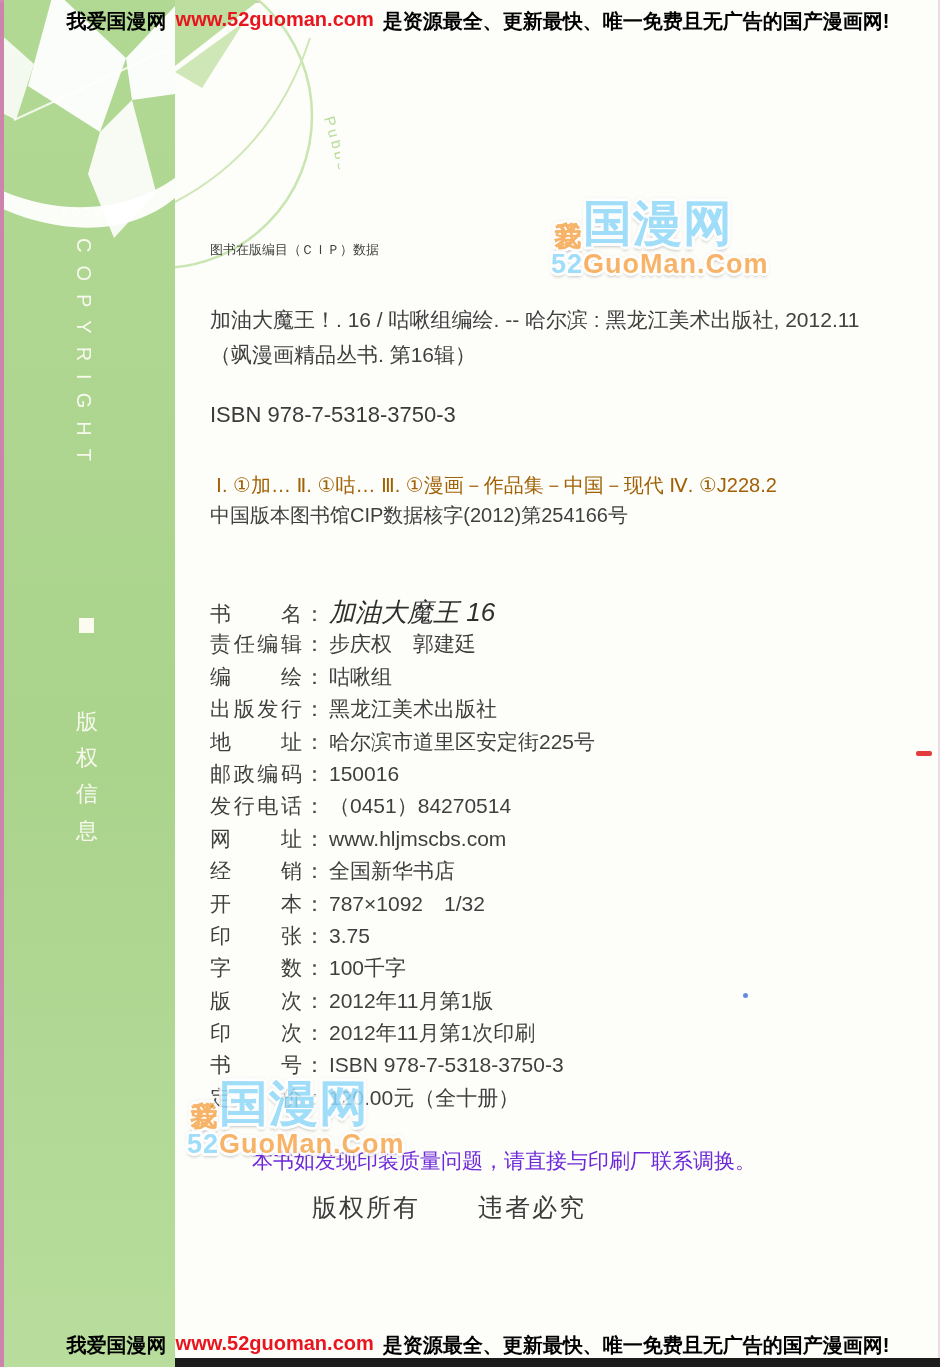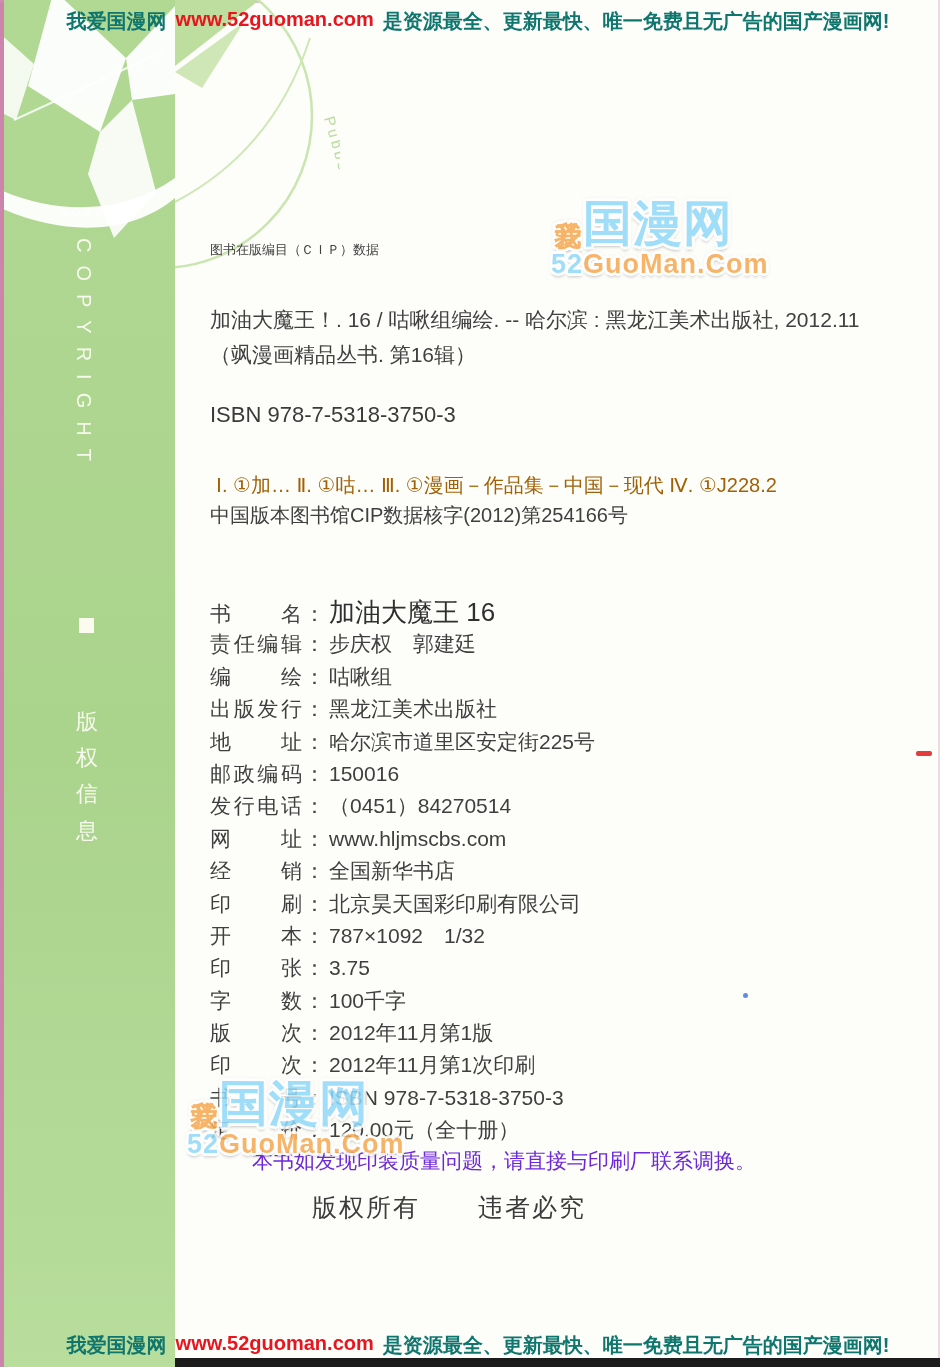--- a/index.html
+++ b/index.html
@@ -17,35 +17,35 @@
   .copyright-vert{position:absolute;left:72px;top:238px;z-index:3;writing-mode:vertical-rl;
            color:#fbfbf2;font-size:20px;letter-spacing:13px;font-weight:normal;opacity:.96;}
   .side-square{position:absolute;left:79px;top:618px;width:15px;height:15px;background:#fbfbef;z-index:3;}
   .side-label-vert{position:absolute;left:72px;top:693px;z-index:3;writing-mode:vertical-rl;
            color:#fbfbf2;font-size:22px;letter-spacing:36px;opacity:.96;}
   
   .banner{position:absolute;left:50%;transform:translateX(-50%);margin-left:8px;z-index:6;
           display:flex;gap:9px;white-space:nowrap;font-size:20px;font-weight:bold;}
   .banner-top{top:8px;}
   .banner-bottom{top:1332px;}
-  .b-blue{color:#0f766e;}
+  .b-blue{color:#000000;}
   .b-red{color:#e8141e;}
   
   .content{position:absolute;left:0;top:0;width:940px;height:1367px;z-index:3;}
   .cip-header{position:absolute;left:210px;top:241px;font-size:13px;color:#3f3f3f;}
   .cip-entry{position:absolute;left:210px;top:306px;font-size:21px;color:#404040;white-space:nowrap;}
   .cip-series{position:absolute;left:210px;top:341px;font-size:21px;color:#3f3f3f;}
   .cip-isbn{position:absolute;left:210px;top:402px;font-size:22px;color:#3a3a3a;}
   .cip-class{position:absolute;left:216px;top:472px;font-size:20px;color:#a16207;white-space:nowrap;}
   .cip-record{position:absolute;left:210px;top:502px;font-size:20px;color:#3f3f3f;}
   .info-block{position:absolute;left:210px;top:596px;width:680px;}
   .row{height:32.4px;line-height:32.4px;font-size:21px;white-space:nowrap;color:#3f3f3f;}
   .row .lbl{display:inline-block;width:92px;text-align:justify;text-align-last:justify;vertical-align:bottom;}
   .row .sep{display:inline-block;padding:0 4px 0 2px;}
-  .row-first .val{font-size:26px;color:#2f2f2f;}
+  .row-first .val{font-size:26px;color:#2f2f2f;font-style:italic;}
   .notice{position:absolute;left:252px;top:1147px;font-size:21px;color:#6d28d9;white-space:nowrap;}
   .rights{position:absolute;left:312px;top:1191px;font-size:25px;color:#3c3c3c;letter-spacing:2px;white-space:nowrap;}
   .rights .gap{display:inline-block;width:58px;}
   
   .wm{position:absolute;width:210px;height:100px;z-index:5;opacity:.85;}
   .wm-top{left:553px;top:197px;}
   .wm-bottom{left:189px;top:1077px;}
   .bubble{font-weight:bold;
      text-shadow:-2px -2px 0 #fff,2px -2px 0 #fff,-2px 2px 0 #fff,2px 2px 0 #fff,
                  0 -3px 0 #fff,0 3px 0 #fff,-3px 0 0 #fff,3px 0 0 #fff,
@@ -134,23 +134,20 @@
       <div class="row">
         <span class="lbl">发行电话</span><span class="sep">：</span><span class="val">（0451）84270514</span>
       </div>
       <div class="row">
         <span class="lbl">网址</span><span class="sep">：</span><span class="val">www.hljmscbs.com</span>
       </div>
       <div class="row">
         <span class="lbl">经销</span><span class="sep">：</span><span class="val">全国新华书店</span>
       </div>
       <div class="row">
-        <span class="lbl">印刷</span><span class="sep">：</span><span class="val">北京昊天国彩印刷有限公司</span>
-      </div>
-      <div class="row">
         <span class="lbl">开本</span><span class="sep">：</span><span class="val">787×1092　1/32</span>
       </div>
       <div class="row">
         <span class="lbl">印张</span><span class="sep">：</span><span class="val">3.75</span>
       </div>
       <div class="row">
         <span class="lbl">字数</span><span class="sep">：</span><span class="val">100千字</span>
       </div>
       <div class="row">
         <span class="lbl">版次</span><span class="sep">：</span><span class="val">2012年11月第1版</span>

